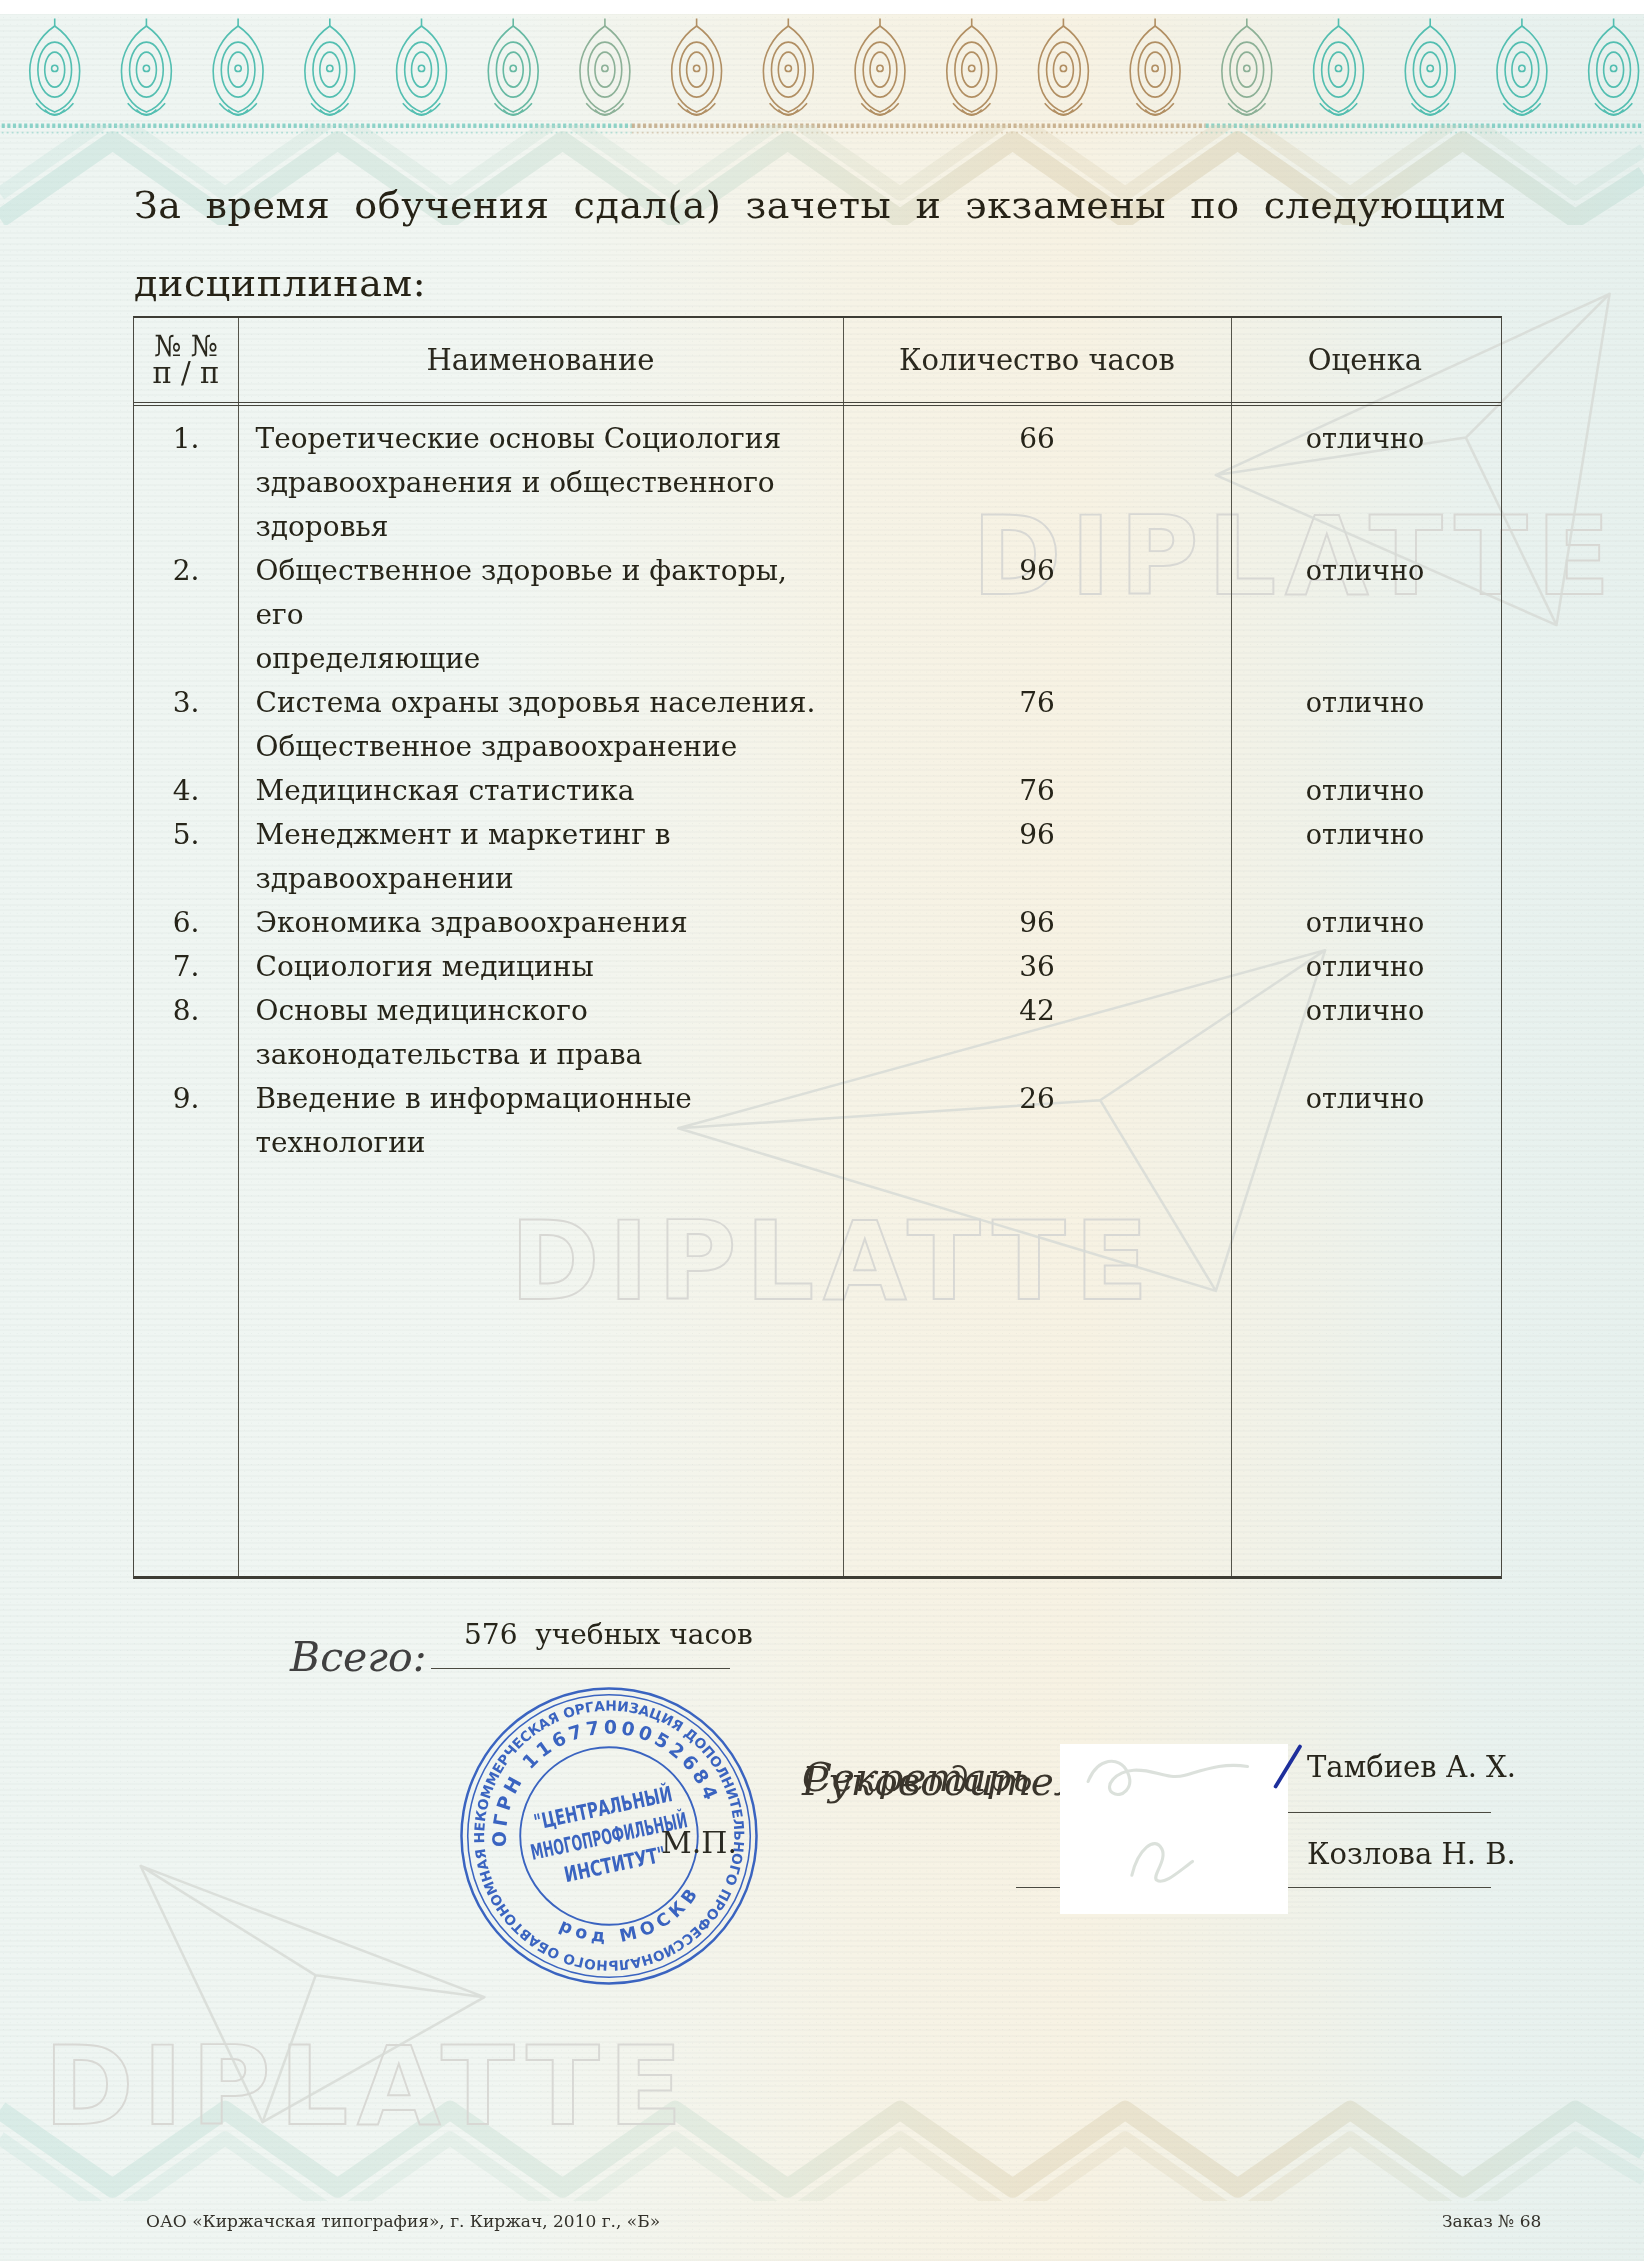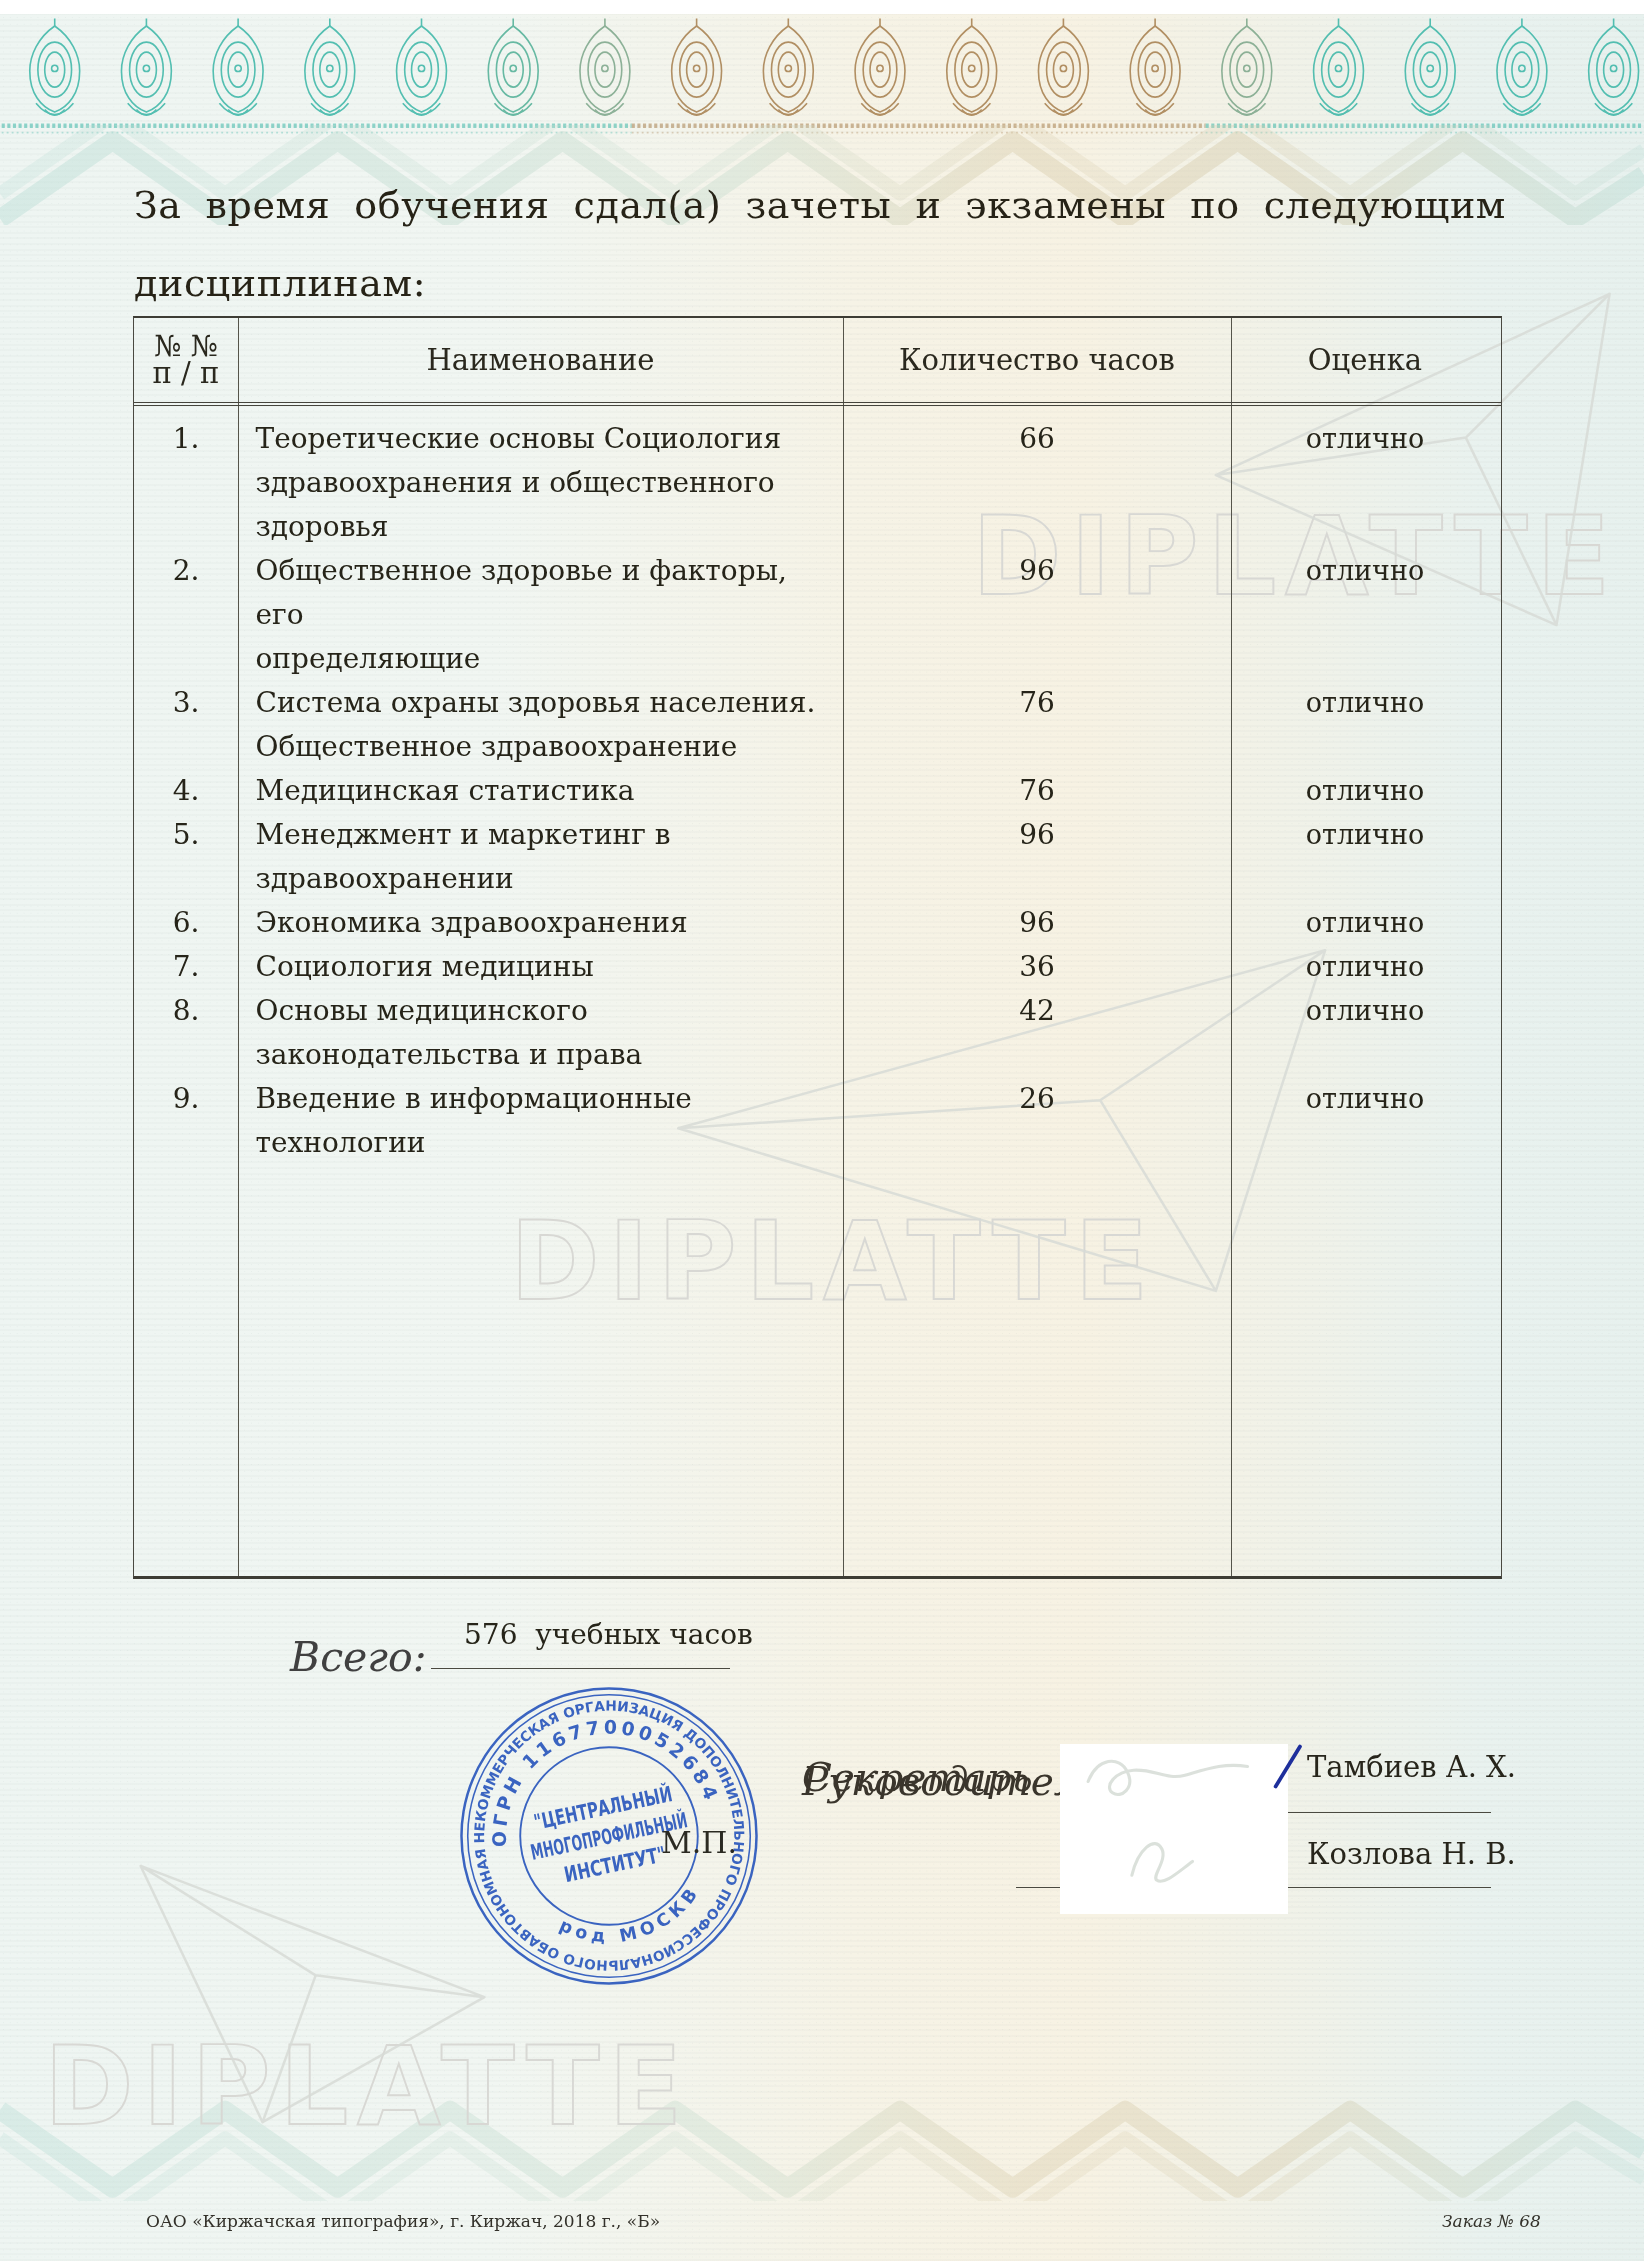--- a/index.html
+++ b/index.html
@@ -255,17 +255,17 @@
     <g fill="none" stroke="#d8ded8" stroke-width="5" opacity="0.9" stroke-linecap="round">
       <path d="M45,60 C60,22 95,18 108,45 C120,70 98,88 84,78 C70,68 88,44 118,42 C152,40 170,58 200,50 C235,40 262,30 300,36"></path>
       <path d="M115,210 C125,168 152,146 163,168 C172,186 146,212 155,218 C167,226 190,204 212,188"></path>
     </g>
     <line x1="345" y1="68" x2="384" y2="4" stroke="#1e2f9c" stroke-width="6" stroke-linecap="round"></line>
   </svg>
 
   <div class="signame" style="top:1750px;">Тамбиев А. Х.</div>
   <div class="signame" style="top:1837px;">Козлова Н. В.</div>
 
-  <div class="footer" style="left:146px;top:2211px;">ОАО «Киржачская типография», г. Киржач, 2018 г., «Б»</div>
-  <div class="footer" style="left:1442px;top:2211px;font-style:italic;">Заказ № 68</div>
+  <div class="footer" style="left:146px;top:2211px;">ОАО «Киржачская типография», г. Киржач, 2010 г., «Б»</div>
+  <div class="footer" style="left:1442px;top:2211px;">Заказ № 68</div>
 
 </div>
 
 
 </body></html>

